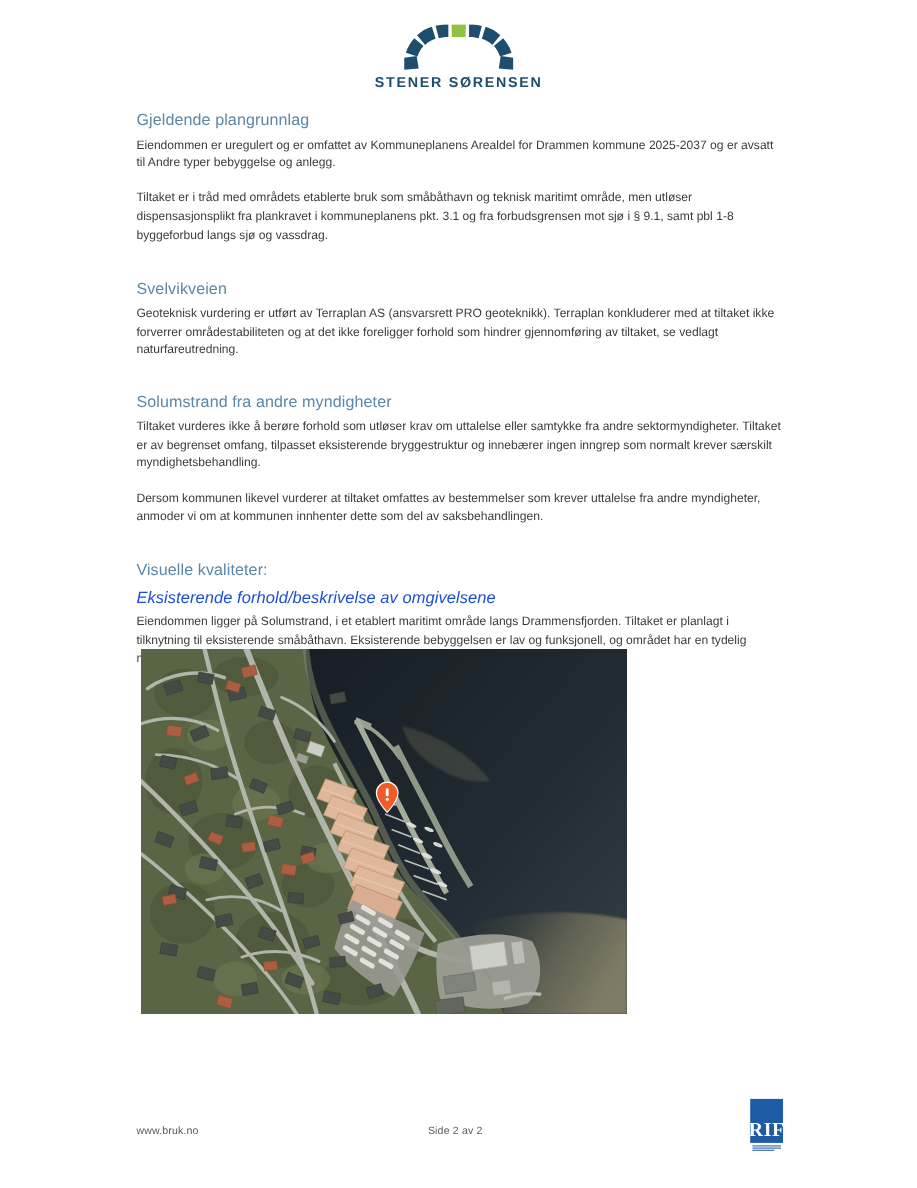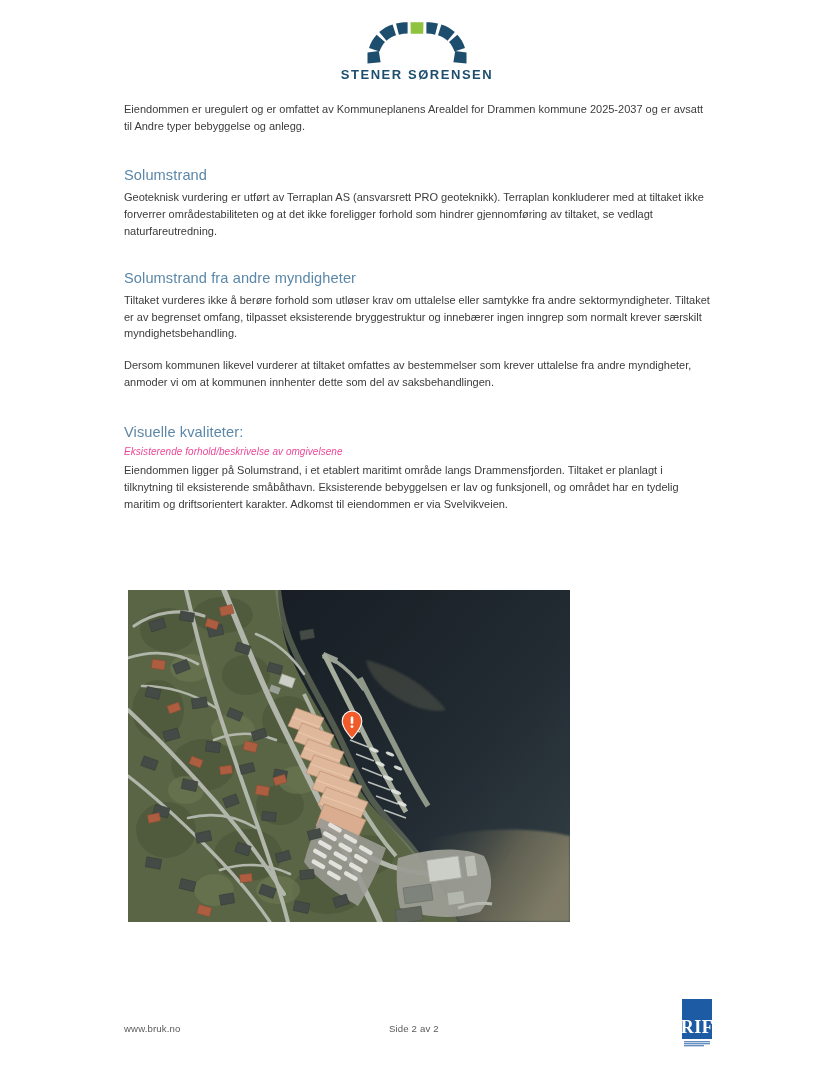--- a/index.html
+++ b/index.html
@@ -63,24 +63,24 @@
     font-size: 14.6px;
     font-weight: 400;
     color: #5b87a8;
     letter-spacing: 0.1px;
     line-height: 1.35;
     margin-bottom: 3px;
   }
 
   h3.sub-heading {
     font-family: "Liberation Sans", sans-serif;
-    font-size: 10px;
+    font-size: 15px;
     font-weight: 400;
     font-style: italic;
-    color: #ec4899;
+    color: #1d4ed8;
     letter-spacing: 0.05px;
     line-height: 1.4;
     margin-bottom: 3px;
   }
 
   p.body-text {
     font-family: "Liberation Sans", sans-serif;
     font-size: 11px;
     font-weight: 400;
     color: #3b3b3b;
@@ -182,27 +182,29 @@
         <path d="M101.5,30.5 L101.5,41.5 L88.4,40.2 L90.2,29.0 Z" fill="#1d4e6e"></path>
       </g>
     </svg>
 
     <div class="logo-wordmark">STENER SØRENSEN</div>
   </div>
 
   <div class="content">
 
     <div class="block">
+      <h2 class="section-heading">Gjeldende plangrunnlag</h2>
       <p class="body-text">Eiendommen er uregulert og er omfattet av Kommuneplanens Arealdel for Drammen kommune 2025-2037 og er avsatt til Andre typer bebyggelse og anlegg.</p>
+      <p class="body-text">Tiltaket er i tråd med områdets etablerte bruk som småbåthavn og teknisk maritimt område, men utløser dispensasjonsplikt fra plankravet i kommuneplanens pkt. 3.1 og fra forbudsgrensen mot sjø i § 9.1, samt pbl 1-8 byggeforbud langs sjø og vassdrag.</p>
     </div>
 
     <div class="spacer-lg"></div>
 
     <div class="block">
-      <h2 class="section-heading">Solumstrand</h2>
+      <h2 class="section-heading">Svelvikveien</h2>
       <p class="body-text">Geoteknisk vurdering er utført av Terraplan AS (ansvarsrett PRO geoteknikk). Terraplan konkluderer med at tiltaket ikke forverrer områdestabiliteten og at det ikke foreligger forhold som hindrer gjennomføring av tiltaket, se vedlagt naturfareutredning.</p>
     </div>
 
     <div class="spacer-md"></div>
 
     <div class="block">
       <h2 class="section-heading">Solumstrand fra andre myndigheter</h2>
       <p class="body-text">Tiltaket vurderes ikke å berøre forhold som utløser krav om uttalelse eller samtykke fra andre sektormyndigheter. Tiltaket er av begrenset omfang, tilpasset eksisterende bryggestruktur og innebærer ingen inngrep som normalt krever særskilt myndighetsbehandling.</p>
       <p class="body-text">Dersom kommunen likevel vurderer at tiltaket omfattes av bestemmelser som krever uttalelse fra andre myndigheter, anmoder vi om at kommunen innhenter dette som del av saksbehandlingen.</p>
     </div>

